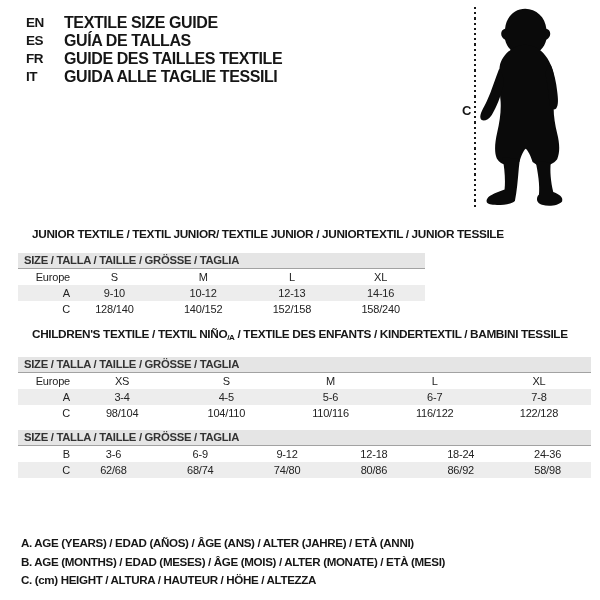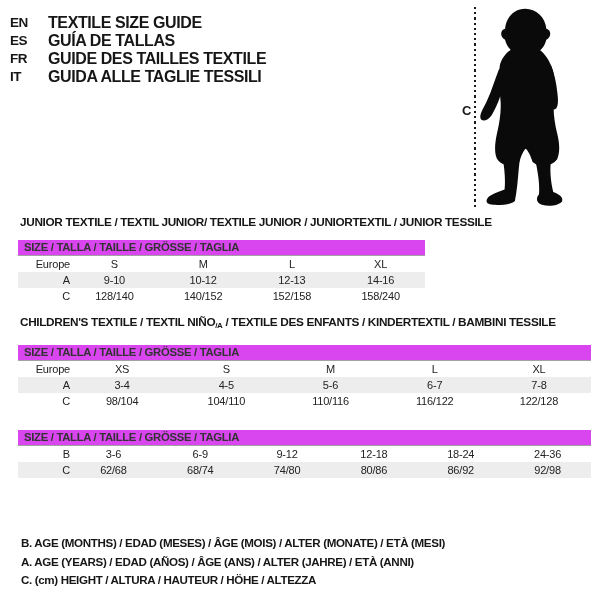--- a/index.html
+++ b/index.html
@@ -2,42 +2,42 @@
 <html><head>
 <meta charset="utf-8">
 <style>
   html,body{margin:0;padding:0;}
   body{
     width:600px;height:600px;background:#ffffff;position:relative;overflow:hidden;
     font-family:"Liberation Sans","DejaVu Sans",sans-serif;
     -webkit-font-smoothing:antialiased;
   }
   
-  .lang-block{position:absolute;left:10px;top:14px;}
+  .lang-block{position:absolute;left:26px;top:14px;}
   .lang-row{display:flex;height:18px;line-height:18px;}
   .lang-code{width:38px;font-weight:700;font-size:13.5px;letter-spacing:-0.4px;color:#161616;}
   .lang-title{font-weight:700;font-size:16px;letter-spacing:-0.4px;color:#161616;white-space:pre;}
   
   .figure{position:absolute;left:450px;top:0;width:150px;height:215px;}
   .dash-line{
     position:absolute;left:24px;top:7px;width:2px;height:201px;
     background:repeating-linear-gradient(to bottom,#191919 0 2.2px,transparent 2.2px 5.2px);
   }
   .figure-label{position:absolute;left:12px;top:103px;font-weight:700;font-size:13px;color:#161616;}
   .baby-svg{position:absolute;left:29px;top:1px;}
   
   .tbl{position:absolute;left:18px;}
   .tbl-junior{top:216px;width:407px;}
   .tbl-children{top:316px;width:573px;}
   .tbl-babies{top:427px;width:573px;}
-  .tbl-title{margin:0;font-weight:700;font-size:11.8px;letter-spacing:-0.35px;color:#161616;line-height:13px;padding-left:2px;white-space:pre;}
+  .tbl-title{margin:12px;font-weight:700;font-size:11.8px;letter-spacing:-0.35px;color:#161616;line-height:13px;padding-left:2px;white-space:pre;}
   .tbl-babies .tbl-title{line-height:15px;}
   .tbl-title sub{font-size:8px;vertical-align:-2px;}
   .band{
-    background:#d946ef;border-bottom:1px solid #a2a2a2;height:15px;line-height:15px;
+    background:#e5e5e5;border-bottom:1px solid #a2a2a2;height:15px;line-height:15px;
     font-weight:600;font-size:11.3px;letter-spacing:-0.3px;color:#333333;padding-left:6px;box-sizing:content-box;
   }
   .tbl-junior .band{margin-top:11px;}
   .tbl-children .band{margin-top:13px;}
   .tbl-babies .band{margin-top:3px;}
   .trow{display:flex;height:16px;line-height:16px;font-size:11px;letter-spacing:-0.2px;color:#232323;}
   .trow.shaded{background:#ededed;}
   .tlabel{width:52px;padding-left:5px;box-sizing:border-box;text-align:right;}
   .tcell{flex:1;text-align:center;}
   
@@ -153,21 +153,21 @@
       <span class="tcell">18-24</span>
       <span class="tcell">24-36</span>
     </div>
     <div class="trow shaded">
       <span class="tlabel">C</span>
       <span class="tcell">62/68</span>
       <span class="tcell">68/74</span>
       <span class="tcell">74/80</span>
       <span class="tcell">80/86</span>
       <span class="tcell">86/92</span>
-      <span class="tcell">92/98</span>
+      <span class="tcell">58/98</span>
     </div>
   </section>
 
 <footer class="notes">
+    <div class="note-line">A. AGE (YEARS) / EDAD (AÑOS) / ÂGE (ANS) / ALTER (JAHRE) / ETÀ (ANNI)</div>
     <div class="note-line">B. AGE (MONTHS) / EDAD (MESES) / ÂGE (MOIS) / ALTER (MONATE) / ETÀ (MESI)</div>
-    <div class="note-line">A. AGE (YEARS) / EDAD (AÑOS) / ÂGE (ANS) / ALTER (JAHRE) / ETÀ (ANNI)</div>
     <div class="note-line">C. (cm) HEIGHT / ALTURA / HAUTEUR / HÖHE / ALTEZZA</div>
   </footer>
 
 </body></html>

